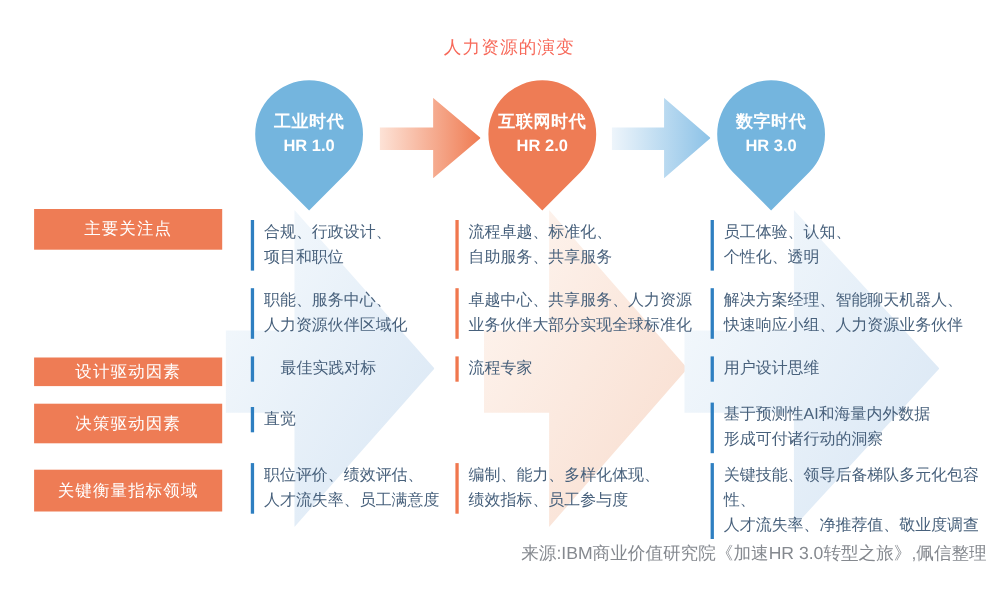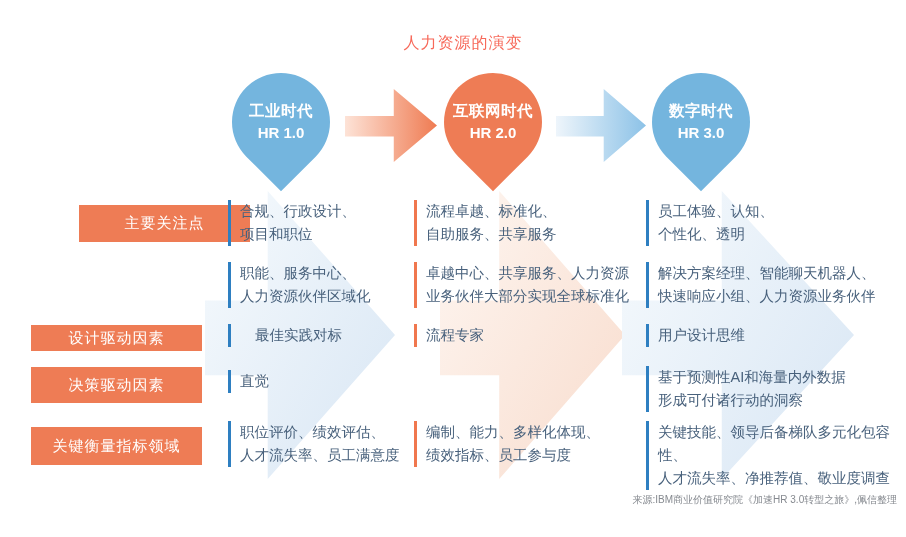--- a/index.html
+++ b/index.html
@@ -43,21 +43,21 @@
   
   .cell{position:absolute;z-index:2;font-size:14.5px;line-height:23px;color:#48617c;
         white-space:pre-line;border-left:3px solid;padding-left:9px;}
   .cell-blue{border-left-color:#2e7fc1;}
   .cell-orange{border-left-color:#f0774e;}
   .c1{left:228px;width:200px;}
   .c2{left:414px;width:220px;}
   .c3{left:646px;width:252px;}
 
   
-  .source{position:absolute;top:493px;right:9px;font-size:10px;color:#85898f;z-index:2;}
+  .source{position:absolute;top:493px;right:9px;font-size:16px;color:#85898f;z-index:2;}
 </style>
 </head>
 <body>
 
 <div class="canvas">
 
   <div class="wm wm-blue wm1"></div>
   <div class="wm wm-orange wm2"></div>
   <div class="wm wm-blue wm3"></div>
 
@@ -78,21 +78,21 @@
   <div class="pin pin-blue" style="left:652px;">
     <div class="pin-inner">
       <span class="pin-era">数字时代</span>
       <span class="pin-ver">HR 3.0</span>
     </div>
   </div>
 
   <div class="trans trans1"></div>
   <div class="trans trans2"></div>
 
-  <div class="rowlabel" style="top:205px;height:37px;margin-left:48px;">主要关注点</div>
+  <div class="rowlabel" style="top:190px;height:37px;">主要关注点</div>
   <div class="rowlabel" style="top:325px;height:26px;">设计驱动因素</div>
   <div class="rowlabel" style="top:367px;height:36px;">决策驱动因素</div>
   <div class="rowlabel" style="top:427px;height:38px;">关键衡量指标领域</div>
 
   <div class="cell cell-blue c1" style="top:200px;">合规、行政设计、
 项目和职位</div>
   <div class="cell cell-orange c2" style="top:200px;">流程卓越、标准化、
 自助服务、共享服务</div>
   <div class="cell cell-blue c3" style="top:200px;">员工体验、认知、
 个性化、透明</div>

